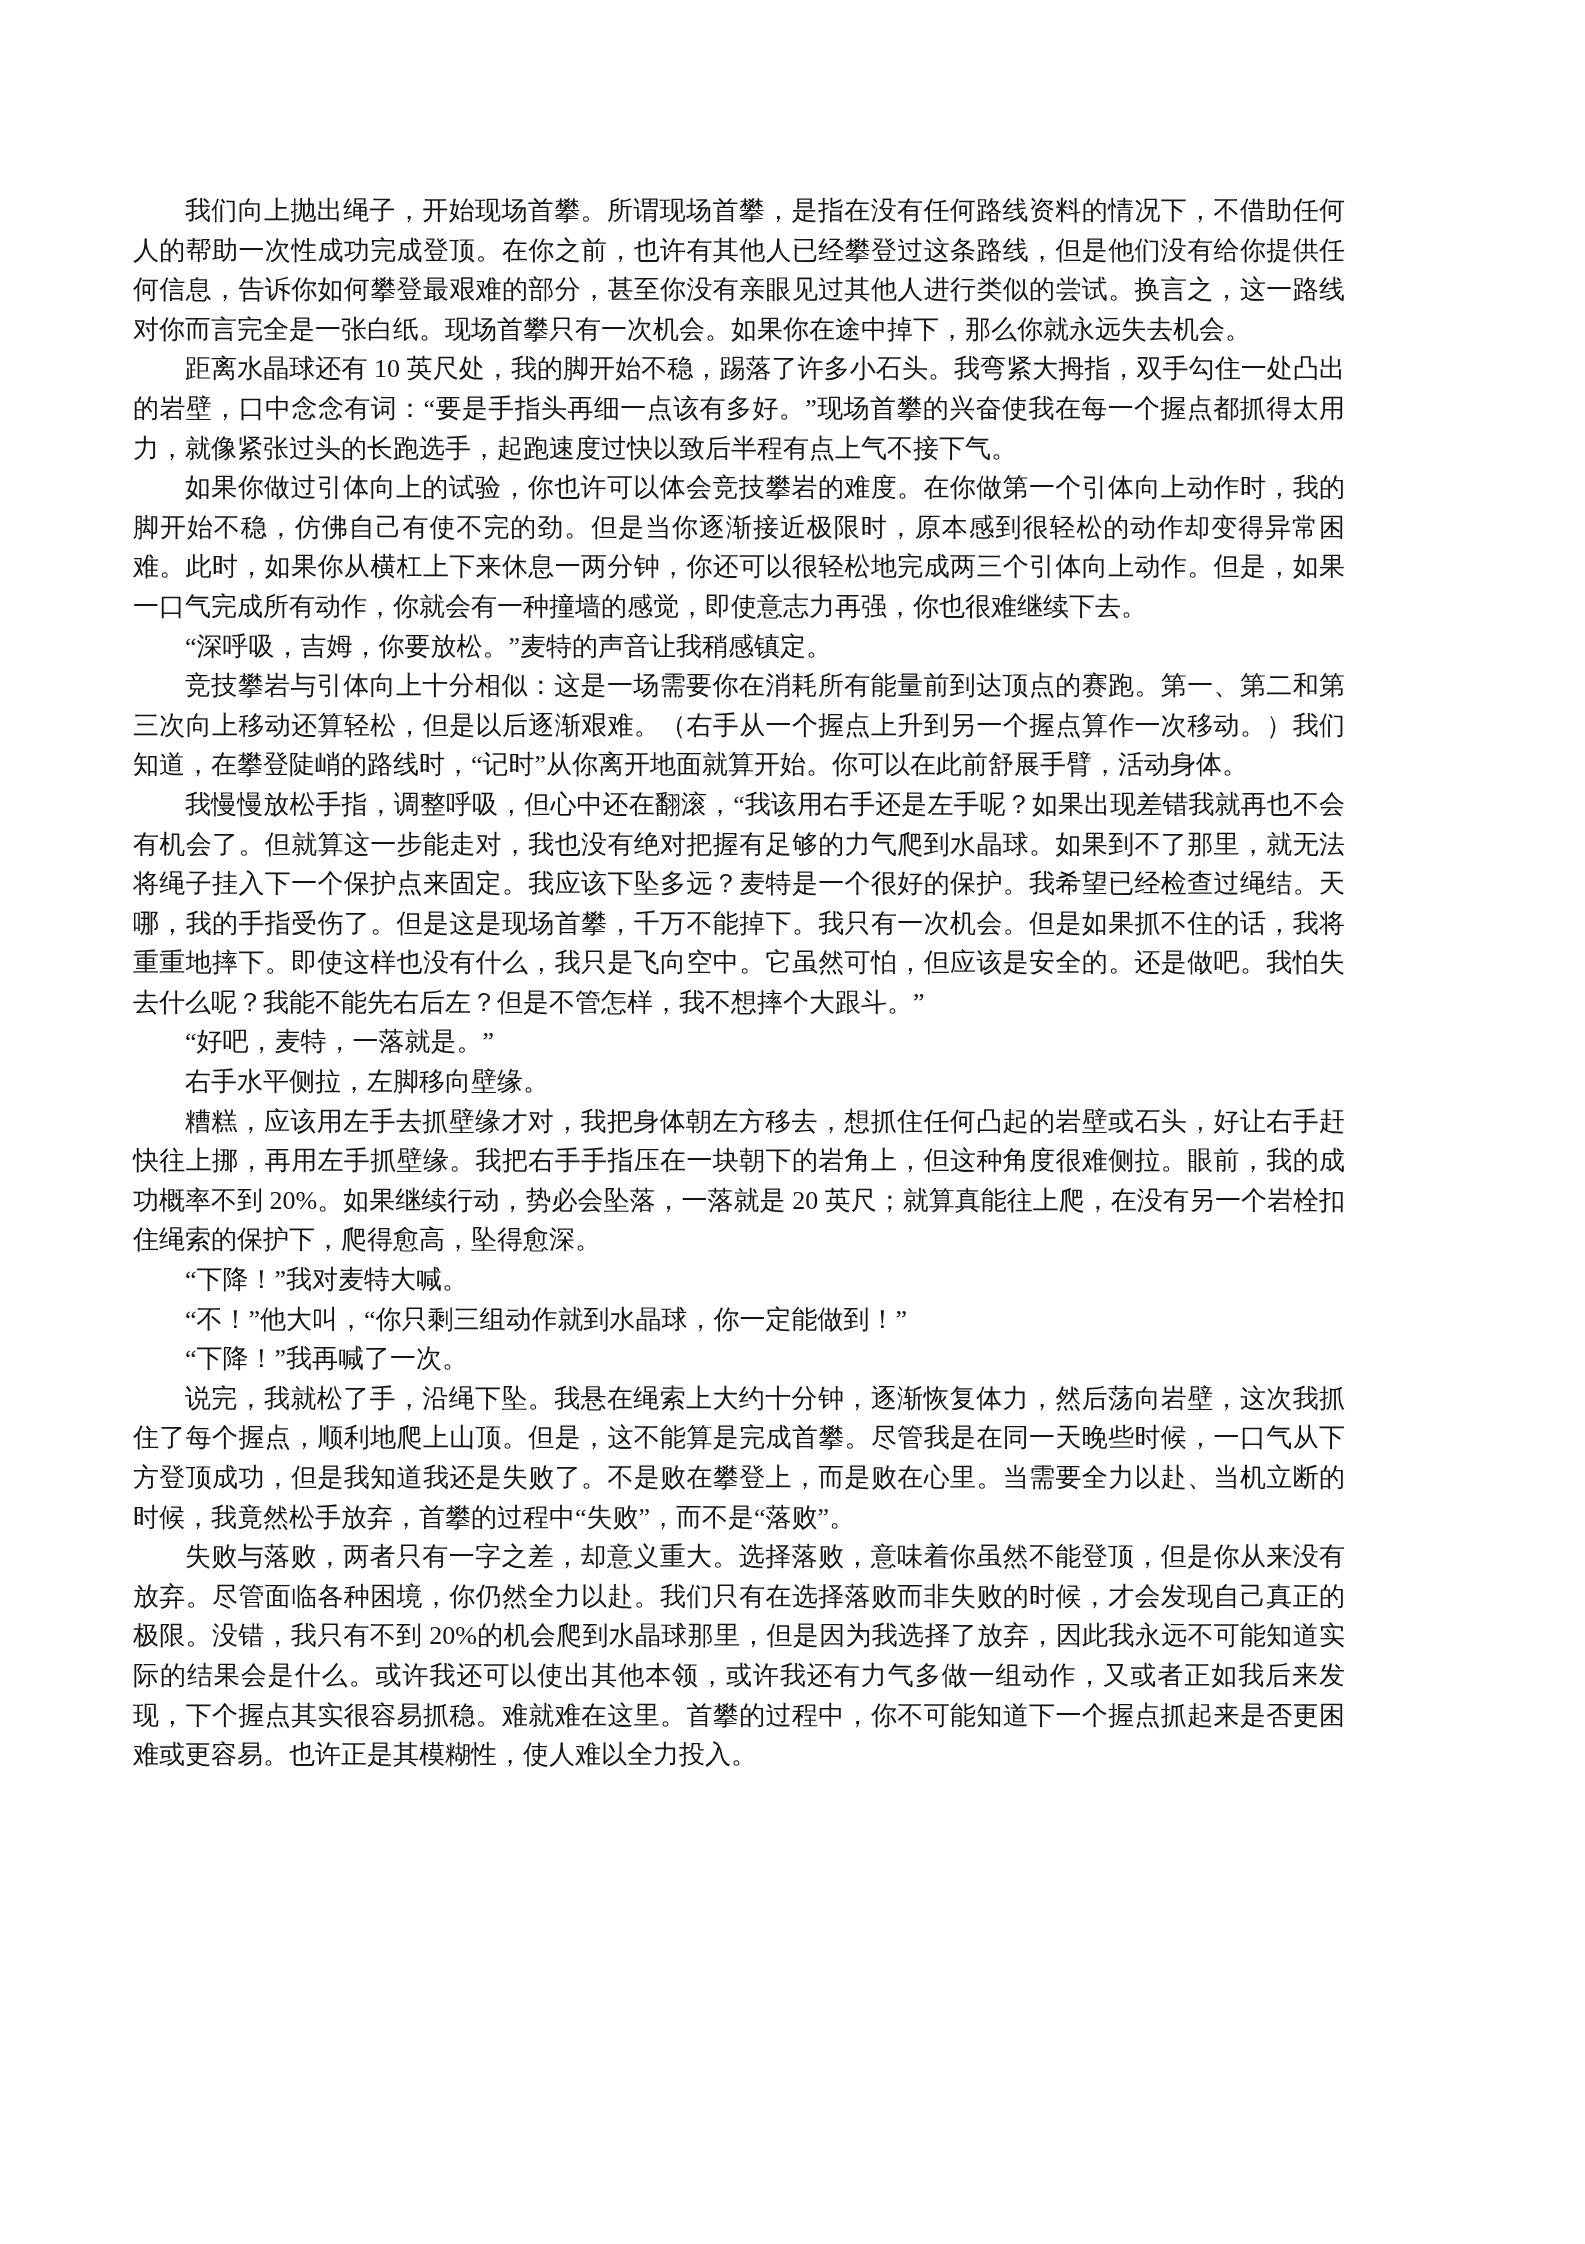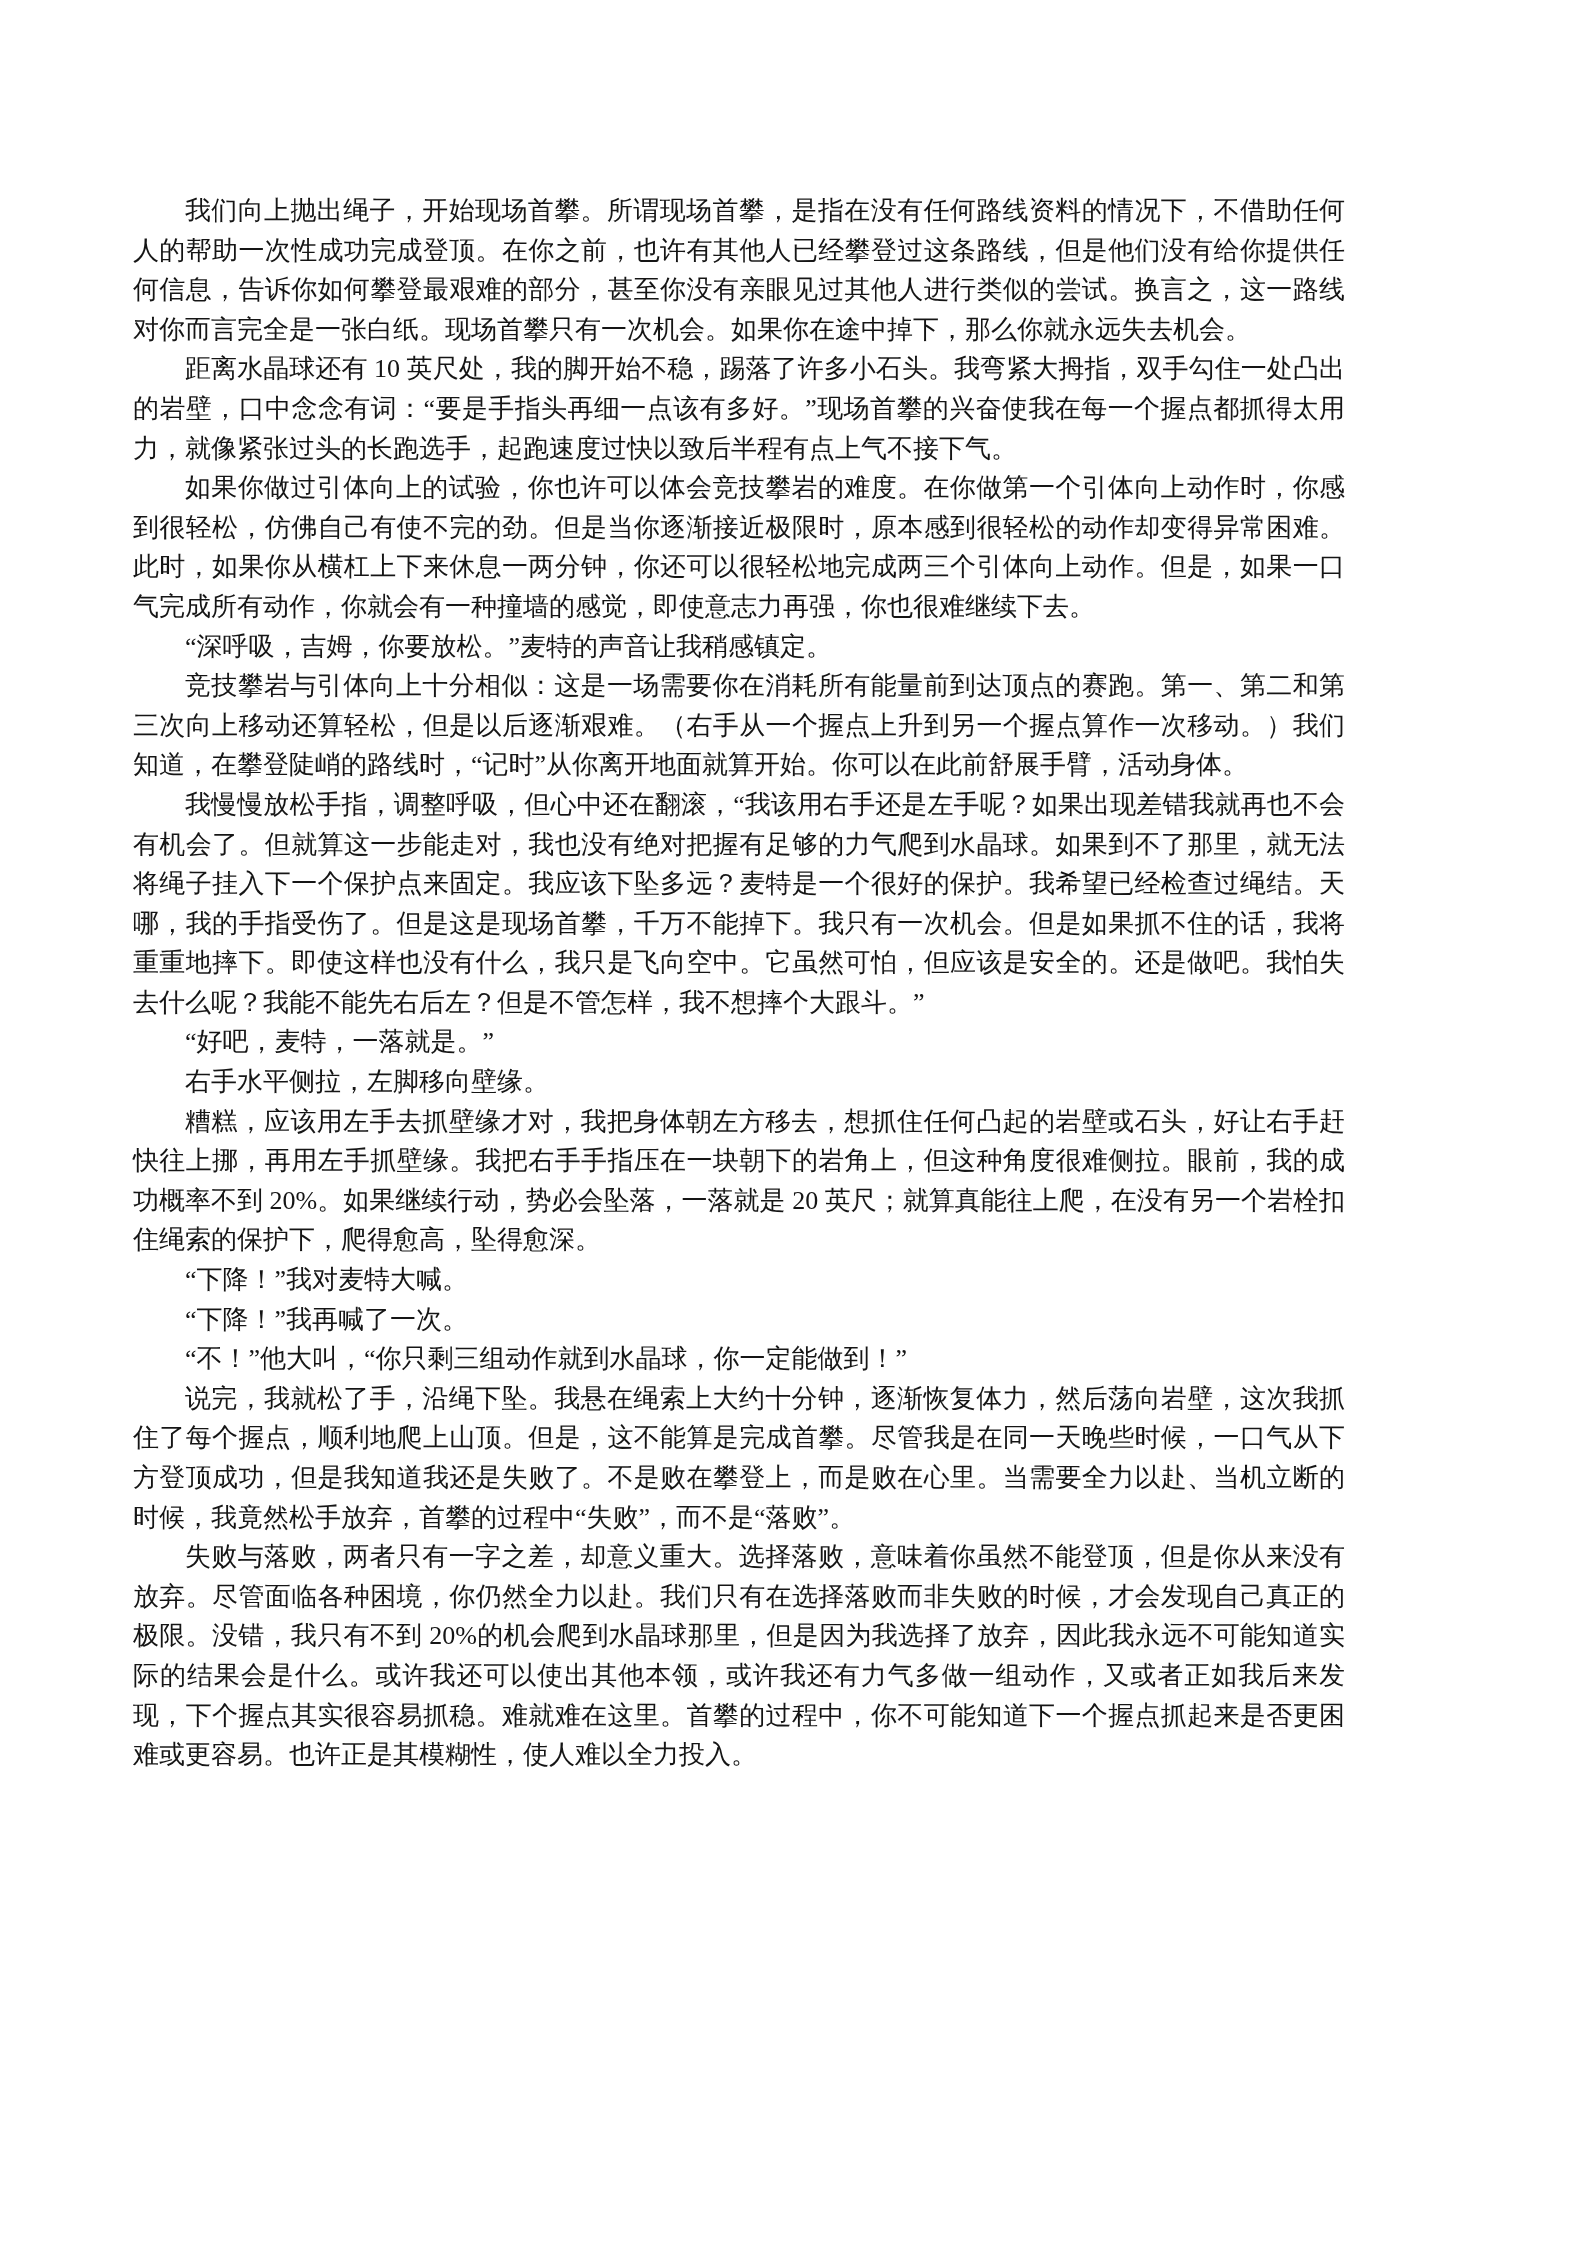--- a/index.html
+++ b/index.html
@@ -35,26 +35,26 @@
     overflow-wrap: break-word;
   }
 </style>
 </head>
 <body>
 
 <div class="page" style="background: rgb(255, 255, 255);">
   <div class="text-block" style="color: rgb(21, 21, 21);">
       <p>我们向上抛出绳子，开始现场首攀。所谓现场首攀，是指在没有任何路线资料的情况下，不借助任何人的帮助一次性成功完成登顶。在你之前，也许有其他人已经攀登过这条路线，但是他们没有给你提供任何信息，告诉你如何攀登最艰难的部分，甚至你没有亲眼见过其他人进行类似的尝试。换言之，这一路线对你而言完全是一张白纸。现场首攀只有一次机会。如果你在途中掉下，那么你就永远失去机会。</p>
       <p>距离水晶球还有 10 英尺处，我的脚开始不稳，踢落了许多小石头。我弯紧大拇指，双手勾住一处凸出的岩壁，口中念念有词：“要是手指头再细一点该有多好。”现场首攀的兴奋使我在每一个握点都抓得太用力，就像紧张过头的长跑选手，起跑速度过快以致后半程有点上气不接下气。</p>
-      <p>如果你做过引体向上的试验，你也许可以体会竞技攀岩的难度。在你做第一个引体向上动作时，你感到很轻松，仿佛自己有使不完的劲。但是当你逐渐接近极限时，原本感到很轻松的动作却变得异常困难。此时，如果你从横杠上下来休息一两分钟，你还可以很轻松地完成两三个引体向上动作。但是，如果一口气完成所有动作，你就会有一种撞墙的感觉，即使意志力再强，你也很难继续下去。</p>
+      <p>如果你做过引体向上的试验，你也许可以体会竞技攀岩的难度。在你做第一个引体向上动作时，我的脚开始不稳，仿佛自己有使不完的劲。但是当你逐渐接近极限时，原本感到很轻松的动作却变得异常困难。此时，如果你从横杠上下来休息一两分钟，你还可以很轻松地完成两三个引体向上动作。但是，如果一口气完成所有动作，你就会有一种撞墙的感觉，即使意志力再强，你也很难继续下去。</p>
       <p>“深呼吸，吉姆，你要放松。”麦特的声音让我稍感镇定。</p>
       <p>竞技攀岩与引体向上十分相似：这是一场需要你在消耗所有能量前到达顶点的赛跑。第一、第二和第三次向上移动还算轻松，但是以后逐渐艰难。（右手从一个握点上升到另一个握点算作一次移动。）我们知道，在攀登陡峭的路线时，“记时”从你离开地面就算开始。你可以在此前舒展手臂，活动身体。</p>
       <p>我慢慢放松手指，调整呼吸，但心中还在翻滚，“我该用右手还是左手呢？如果出现差错我就再也不会有机会了。但就算这一步能走对，我也没有绝对把握有足够的力气爬到水晶球。如果到不了那里，就无法将绳子挂入下一个保护点来固定。我应该下坠多远？麦特是一个很好的保护。我希望已经检查过绳结。天哪，我的手指受伤了。但是这是现场首攀，千万不能掉下。我只有一次机会。但是如果抓不住的话，我将重重地摔下。即使这样也没有什么，我只是飞向空中。它虽然可怕，但应该是安全的。还是做吧。我怕失去什么呢？我能不能先右后左？但是不管怎样，我不想摔个大跟斗。”</p>
       <p>“好吧，麦特，一落就是。”</p>
       <p>右手水平侧拉，左脚移向壁缘。</p>
       <p>糟糕，应该用左手去抓壁缘才对，我把身体朝左方移去，想抓住任何凸起的岩壁或石头，好让右手赶快往上挪，再用左手抓壁缘。我把右手手指压在一块朝下的岩角上，但这种角度很难侧拉。眼前，我的成功概率不到 20%。如果继续行动，势必会坠落，一落就是 20 英尺；就算真能往上爬，在没有另一个岩栓扣住绳索的保护下，爬得愈高，坠得愈深。</p>
       <p>“下降！”我对麦特大喊。</p>
+      <p>“不！”他大叫，“你只剩三组动作就到水晶球，你一定能做到！”</p>
       <p>“下降！”我再喊了一次。</p>
-      <p>“不！”他大叫，“你只剩三组动作就到水晶球，你一定能做到！”</p>
       <p>说完，我就松了手，沿绳下坠。我悬在绳索上大约十分钟，逐渐恢复体力，然后荡向岩壁，这次我抓住了每个握点，顺利地爬上山顶。但是，这不能算是完成首攀。尽管我是在同一天晚些时候，一口气从下方登顶成功，但是我知道我还是失败了。不是败在攀登上，而是败在心里。当需要全力以赴、当机立断的时候，我竟然松手放弃，首攀的过程中“失败”，而不是“落败”。</p>
       <p>失败与落败，两者只有一字之差，却意义重大。选择落败，意味着你虽然不能登顶，但是你从来没有放弃。尽管面临各种困境，你仍然全力以赴。我们只有在选择落败而非失败的时候，才会发现自己真正的极限。没错，我只有不到 20%的机会爬到水晶球那里，但是因为我选择了放弃，因此我永远不可能知道实际的结果会是什么。或许我还可以使出其他本领，或许我还有力气多做一组动作，又或者正如我后来发现，下个握点其实很容易抓稳。难就难在这里。首攀的过程中，你不可能知道下一个握点抓起来是否更困难或更容易。也许正是其模糊性，使人难以全力投入。</p>
     </div>
 </div>
 
 </body></html>

